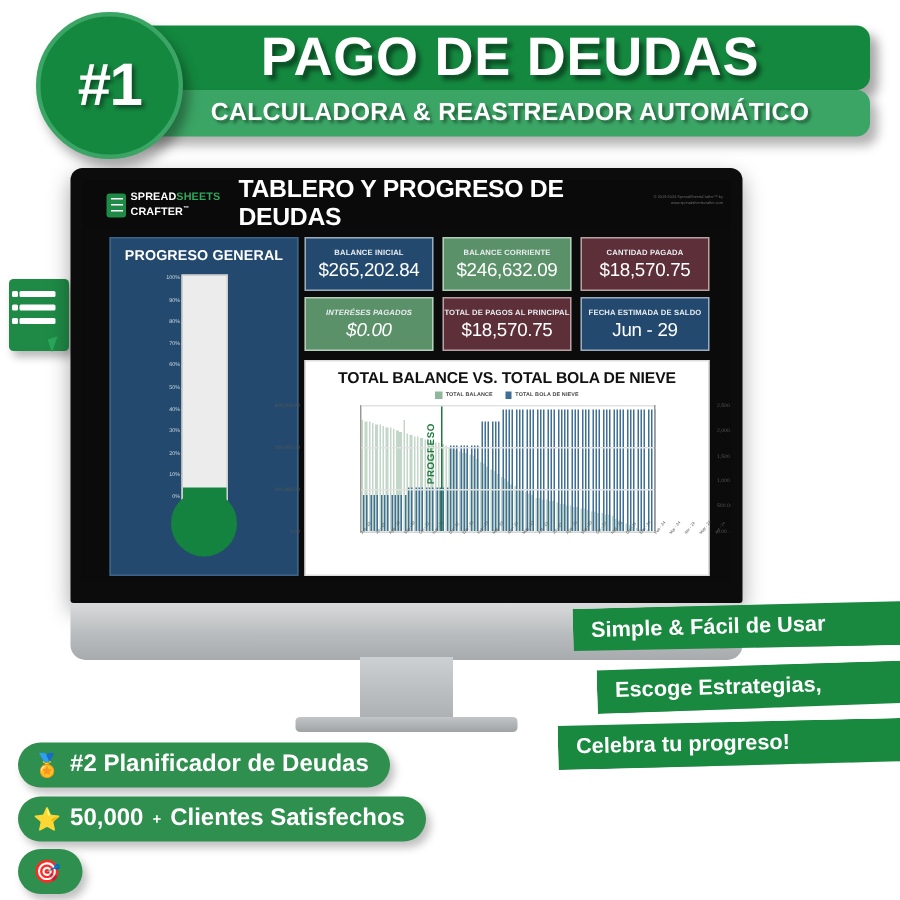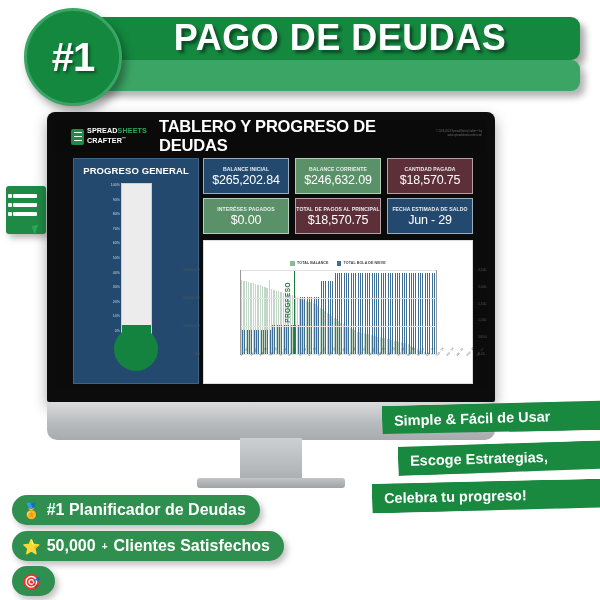--- a/index.html
+++ b/index.html
@@ -202,20 +202,21 @@
     transform:rotate(-18deg);
   }
 </style>
 </head>
 <body>
 
 <div class="hdr">
   <div class="hdr-bar1"></div>
   <div class="hdr-bar2"></div>
   <div class="hdr-title">PAGO DE DEUDAS</div>
+  <div class="hdr-sub">CALCULADORA &amp; REASTREADOR AUTOMÁTICO</div>
   <div class="hdr-badge">
     <span>#1</span>
   </div>
 </div>
 
 <div class="sheet-ico"></div>
 <div class="cursor"></div>
 
 <div class="monitor">
   <div class="mon-bezel"></div>
@@ -274,35 +275,36 @@
             <div class="kpi-v">$265,202.84</div>
           </div>
           <div class="kpi c-green" style="left: 92px; top: 0px;">
             <div class="kpi-l">BALANCE CORRIENTE</div>
             <div class="kpi-v">$246,632.09</div>
           </div>
           <div class="kpi c-maroon" style="left: 184px; top: 0px;">
             <div class="kpi-l">CANTIDAD PAGADA</div>
             <div class="kpi-v">$18,570.75</div>
           </div>
-          <div class="kpi c-green" style="left: 0px; top: 40px;">
+          <div class="kpi c-green" style="left: 0px; top: 40px; font-style: italic;">
             <div class="kpi-l">INTERÉSES PAGADOS</div>
             <div class="kpi-v">$0.00</div>
           </div>
           <div class="kpi c-maroon" style="left: 92px; top: 40px;">
             <div class="kpi-l">TOTAL DE PAGOS AL PRINCIPAL</div>
             <div class="kpi-v">$18,570.75</div>
           </div>
           <div class="kpi c-blue" style="left: 184px; top: 40px;">
             <div class="kpi-l">FECHA ESTIMADA DE SALDO</div>
             <div class="kpi-v">Jun - 29</div>
           </div>
         </div>
 
       <div class="chart">
+        <div class="ch-title">TOTAL BALANCE VS. TOTAL BOLA DE NIEVE</div>
         <div class="ch-leg" id="legend">
             <div class="lg">
               <div class="lg-sw" style="background: rgb(143, 183, 155);"></div>
               <div class="lg-t">TOTAL BALANCE</div>
             </div>
             <div class="lg">
               <div class="lg-sw" style="background: rgb(63, 111, 150);"></div>
               <div class="lg-t">TOTAL BOLA DE NIEVE</div>
             </div>
           </div>
@@ -700,21 +702,21 @@
     </div>
   </div>
 </div>
 
 <div class="ban ban1">Simple &amp; Fácil de Usar</div>
 <div class="ban ban2">Escoge Estrategias,</div>
 <div class="ban ban3">Celebra tu progreso!</div>
 
 <div class="pill p1">
   <span class="pico">🏅</span>
-  <span>#1 Planificador de Deudas</span>
+  <span>#2 Planificador de Deudas</span>
 </div>
 <div class="pill p2">
   <span class="pico">⭐</span>
   <span>50,000</span>
     <span class="sup">+</span>
     <span> Clientes Satisfechos</span>
 </div>
 <div class="pill p3">
   <span class="pico">🎯</span>
 </div>

